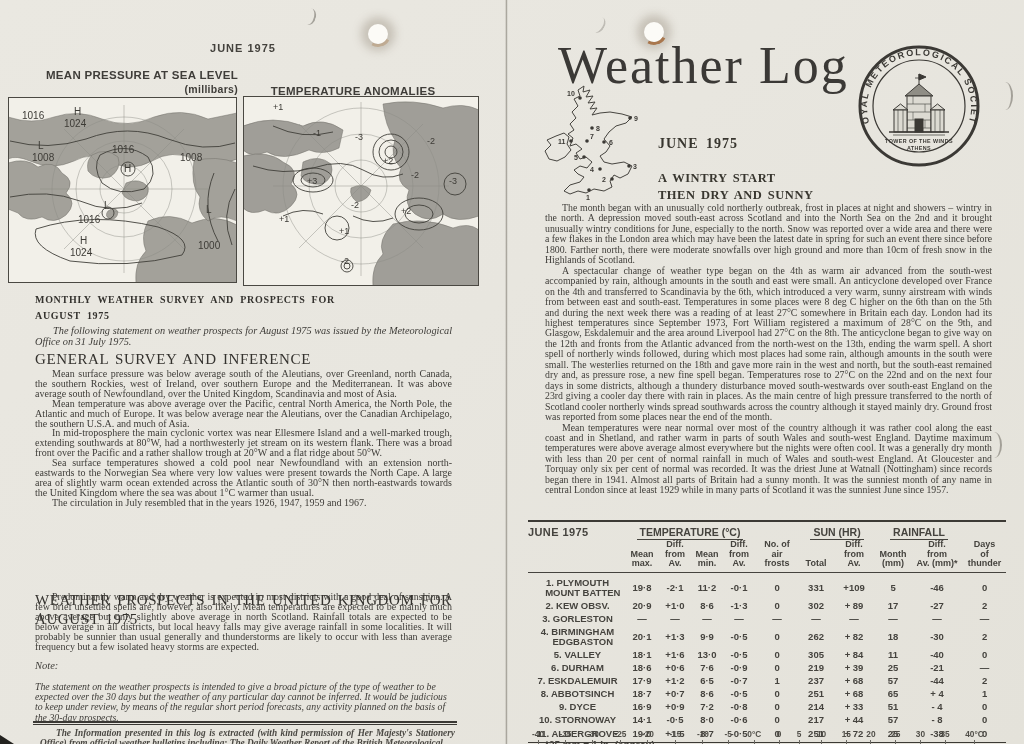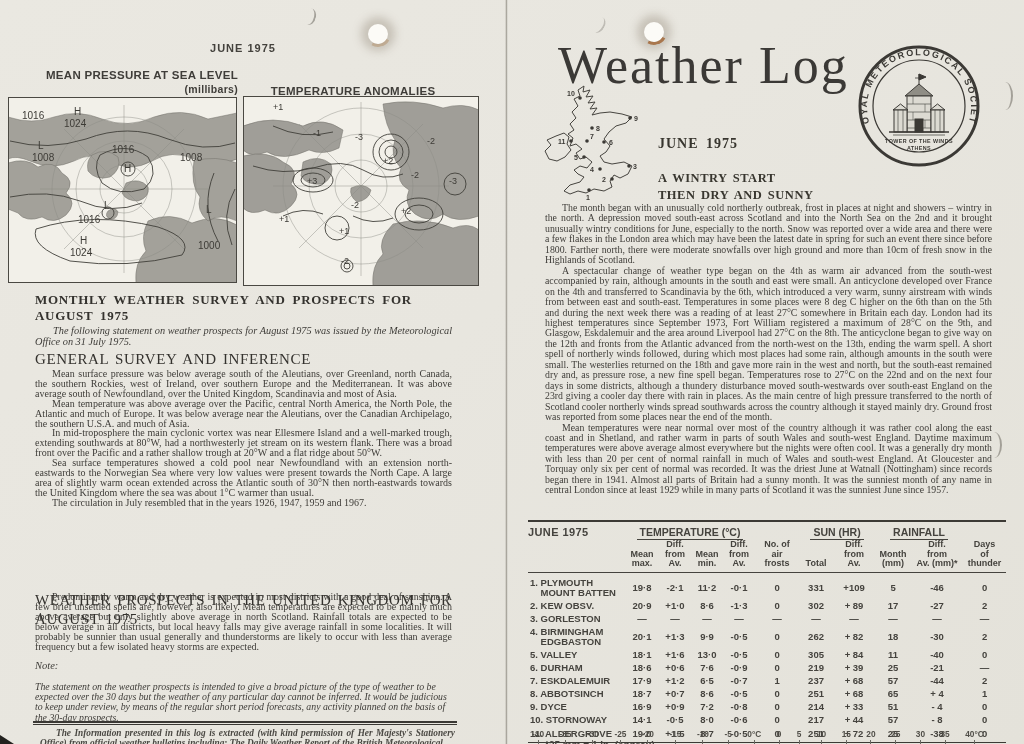--- a/index.html
+++ b/index.html
@@ -18,21 +18,21 @@
   .arc{width:11px;height:17px;border-right:2px solid rgba(95,92,84,.5);border-radius:50%;}
   .corner{left:0;bottom:0;width:14px;height:9px;background:#23221f;
     clip-path:polygon(0 100%,100% 100%,0 0);}
   
   .sans{font-family:"Liberation Sans",sans-serif;}
   .date-hdr-l{left:0;top:42px;width:486px;text-align:center;font-weight:700;
     font-size:11px;letter-spacing:1px;color:#44423d;}
   .map-title{font-weight:700;font-size:11.5px;line-height:13.5px;text-align:center;
     color:#3f3d39;letter-spacing:.3px;}
   .map-sub{font-weight:700;font-size:10.5px;}
-  .h-survey{left:35px;top:292px;width:420px;font-weight:700;font-size:13px;
+  .h-survey{left:35px;top:292px;width:420px;font-weight:700;font-size:10px;
     line-height:15.5px;letter-spacing:.7px;word-spacing:3px;white-space:pre-line;color:#34322e;}
   .intro{left:35px;top:326px;width:417px;font-style:italic;font-size:10.3px;
     line-height:10.8px;text-align:justify;text-indent:18px;}
   .h-general{left:35px;top:351px;width:420px;font-size:15px;letter-spacing:.6px;
     word-spacing:2px;color:#34322e;}
   .paras-l{left:35px;top:369px;width:417px;font-size:10px;line-height:9.9px;
     text-align:justify;}
   .paras-l .bp,.paras-r .bp{margin:0;text-indent:17px;text-align:justify;}
   .h-prospects{left:35px;top:591px;width:420px;font-size:15px;line-height:19px;
     letter-spacing:.6px;word-spacing:2px;white-space:pre-line;color:#34322e;}
@@ -56,21 +56,21 @@
   .table-wrap{left:528px;top:520px;width:478px;border-top:2.5px solid #3c3a35;
     border-bottom:4.5px double #3c3a35;padding:1px 0 2px;}
   table.dtable{border-collapse:collapse;table-layout:fixed;width:478px;color:#45433e;}
   .dtable th,.dtable td{padding:0;font-family:"Liberation Sans",sans-serif;font-weight:700;}
   .grp-row th{font-size:10.5px;text-align:center;padding-top:3px;vertical-align:top;}
   .grp-row .cap{text-align:left;font-size:11px;letter-spacing:.4px;}
   .u{border-bottom:1.5px solid #45433e;padding:0 3px 1px;}
   .sub-row th{font-size:9px;line-height:9.6px;white-space:pre-line;vertical-align:bottom;
     text-align:center;border-bottom:1.6px solid #45433e;padding:2px 0 3px;}
   .dtable tbody td{font-size:9.5px;line-height:9.9px;text-align:center;padding:1.6px 0;}
-  .dtable tbody td.st{text-align:left;white-space:pre-wrap;padding-left:2px;}
+  .dtable tbody td.st{text-align:center;white-space:pre-wrap;padding-left:2px;}
   .dtable tbody tr:first-child td{padding-top:5px;}
   .footnote{left:545px;top:709px;font-family:"Liberation Sans",sans-serif;
     font-weight:700;font-size:10px;color:#45433e;margin-top:31px;}
   .scale{left:532px;top:729px;width:452px;display:flex;justify-content:space-between;
     font-family:"Liberation Sans",sans-serif;font-weight:700;font-size:8.3px;color:#504e48;}
   .tick{text-align:center;}
   .tick::after{content:'';display:block;width:1px;height:5px;background:#6a6862;margin:1px auto 0;}
   
   .mlbl{font-family:"Liberation Sans",sans-serif;font-size:10px;fill:#3d3b36;}
   .mlbl2{font-family:"Liberation Sans",sans-serif;font-size:9px;fill:#3d3b36;}

